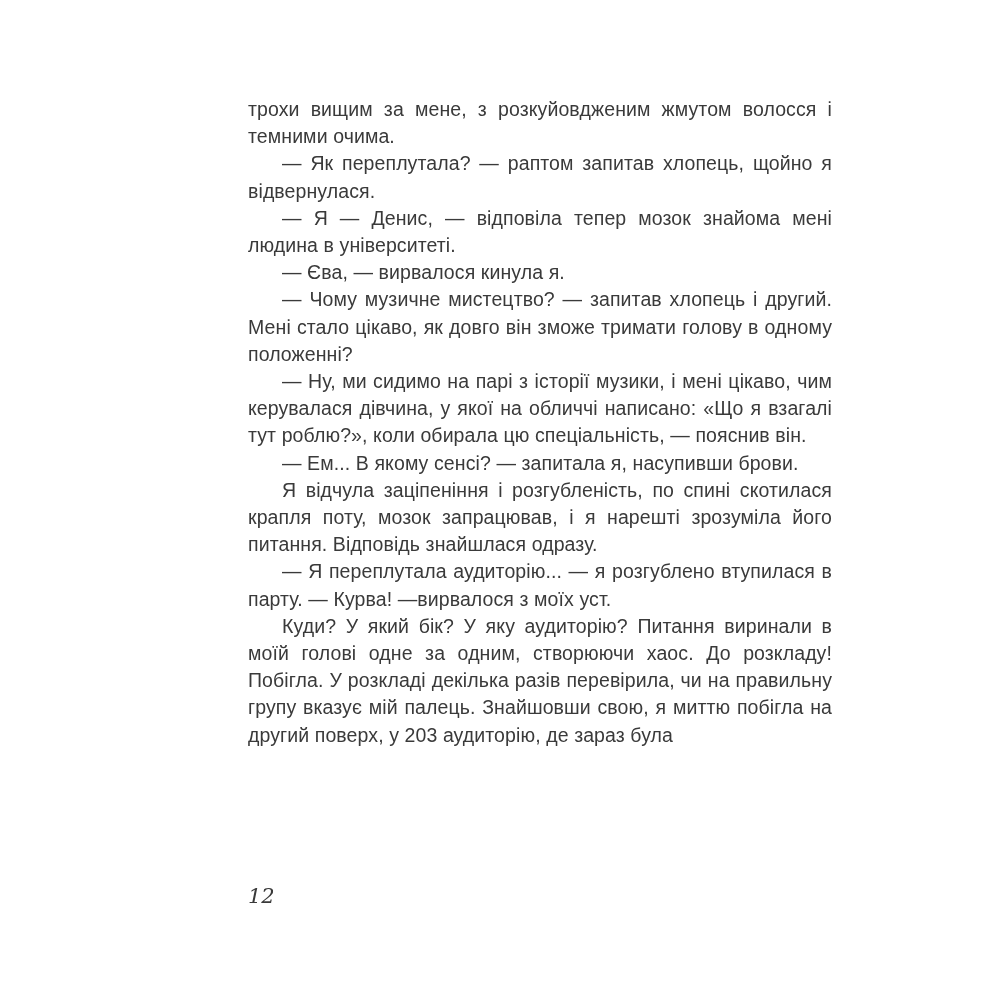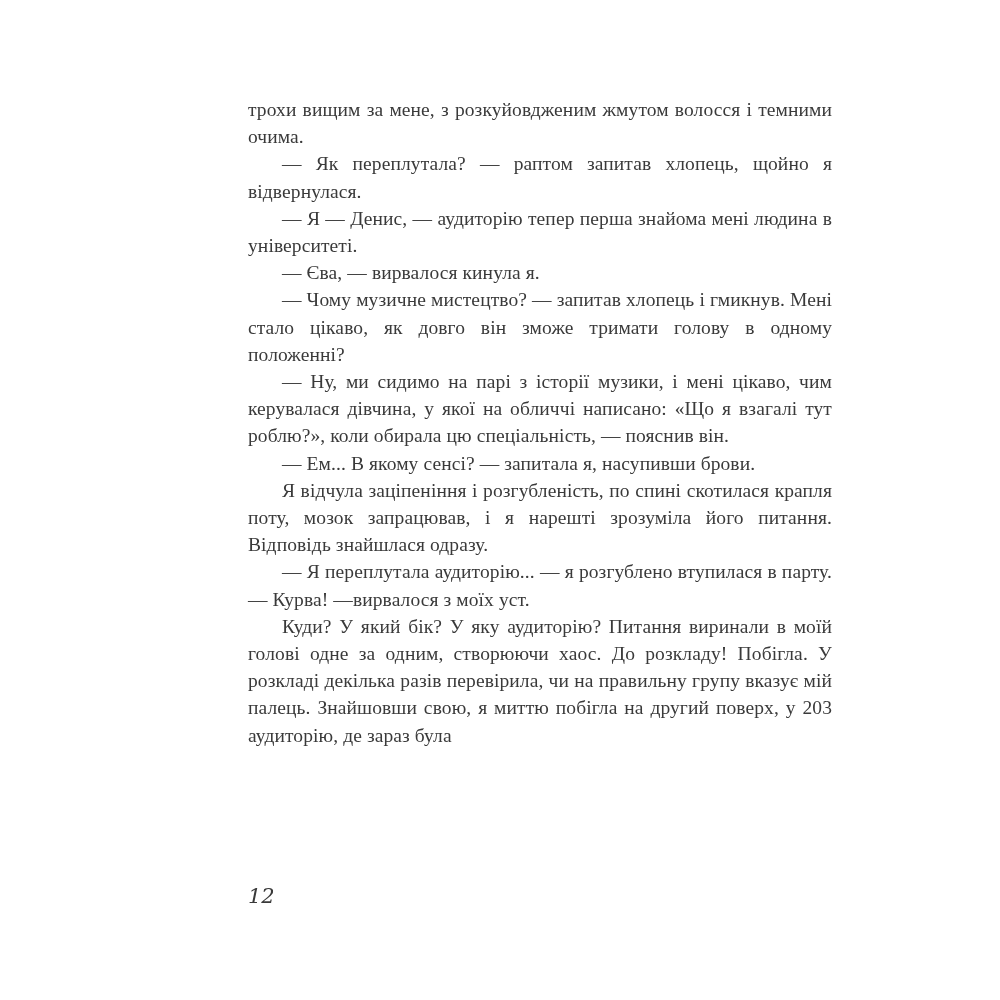--- a/index.html
+++ b/index.html
@@ -24,21 +24,20 @@
     color: #3a3a3a;
     font-size: 19.5px;
     line-height: 27.2px;
     text-align: justify;
     letter-spacing: 0.1px;
   }
   .text-block p {
     margin: 0;
     padding: 0;
     text-indent: 0;
-    font-family: Liberation Serif, serif;
   }
   .text-block p.indent {
     text-indent: 34px;
   }
   .page-number {
     position: absolute;
     left: 248px;
     top: 884px;
     color: #3a3a3a;
     font-size: 21px;
@@ -46,23 +45,23 @@
     font-family: "DejaVu Serif", "Liberation Serif", serif;
   }
 </style>
 </head>
 <body>
 
 <div class="page">
   <div class="text-block">
     <p>трохи вищим за мене, з розкуйовдженим жмутом волосся і темними очима.</p>
     <p class="indent">— Як переплутала? — раптом запитав хлопець, щойно я відвернулася.</p>
-    <p class="indent">— Я — Денис, — аудиторію тепер перша знайома мені людина в університеті.</p>
+    <p class="indent">— Я — Денис, — відповіла тепер мозок знайома мені людина в університеті.</p>
     <p class="indent">— Єва, — вирвалося кинула я.</p>
-    <p class="indent">— Чому музичне мистецтво? — запитав хлопець і гмикнув. Мені стало цікаво, як довго він зможе тримати голову в одному положенні?</p>
+    <p class="indent">— Чому музичне мистецтво? — запитав хлопець і другий. Мені стало цікаво, як довго він зможе тримати голову в одному положенні?</p>
     <p class="indent">— Ну, ми сидимо на парі з історії музики, і мені цікаво, чим керувалася дівчина, у якої на обличчі написано: «Що я взагалі тут роблю?», коли обирала цю спеціальність, — пояснив він.</p>
     <p class="indent">— Ем... В якому сенсі? — запитала я, насупивши брови.</p>
     <p class="indent">Я відчула заціпеніння і розгубленість, по спині скотилася крапля поту, мозок запрацював, і я нарешті зрозуміла його питання. Відповідь знайшлася одразу.</p>
     <p class="indent">— Я переплутала аудиторію... — я розгублено втупилася в парту. — Курва! —вирвалося з моїх уст.</p>
     <p class="indent">Куди? У який бік? У яку аудиторію? Питання виринали в моїй голові одне за одним, створюючи хаос. До розкладу! Побігла. У розкладі декілька разів перевірила, чи на правильну групу вказує мій палець. Знайшовши свою, я миттю побігла на другий поверх, у 203 аудиторію, де зараз була</p>
   </div>
   <div class="page-number">12</div>
 </div>
 
 </body></html>

